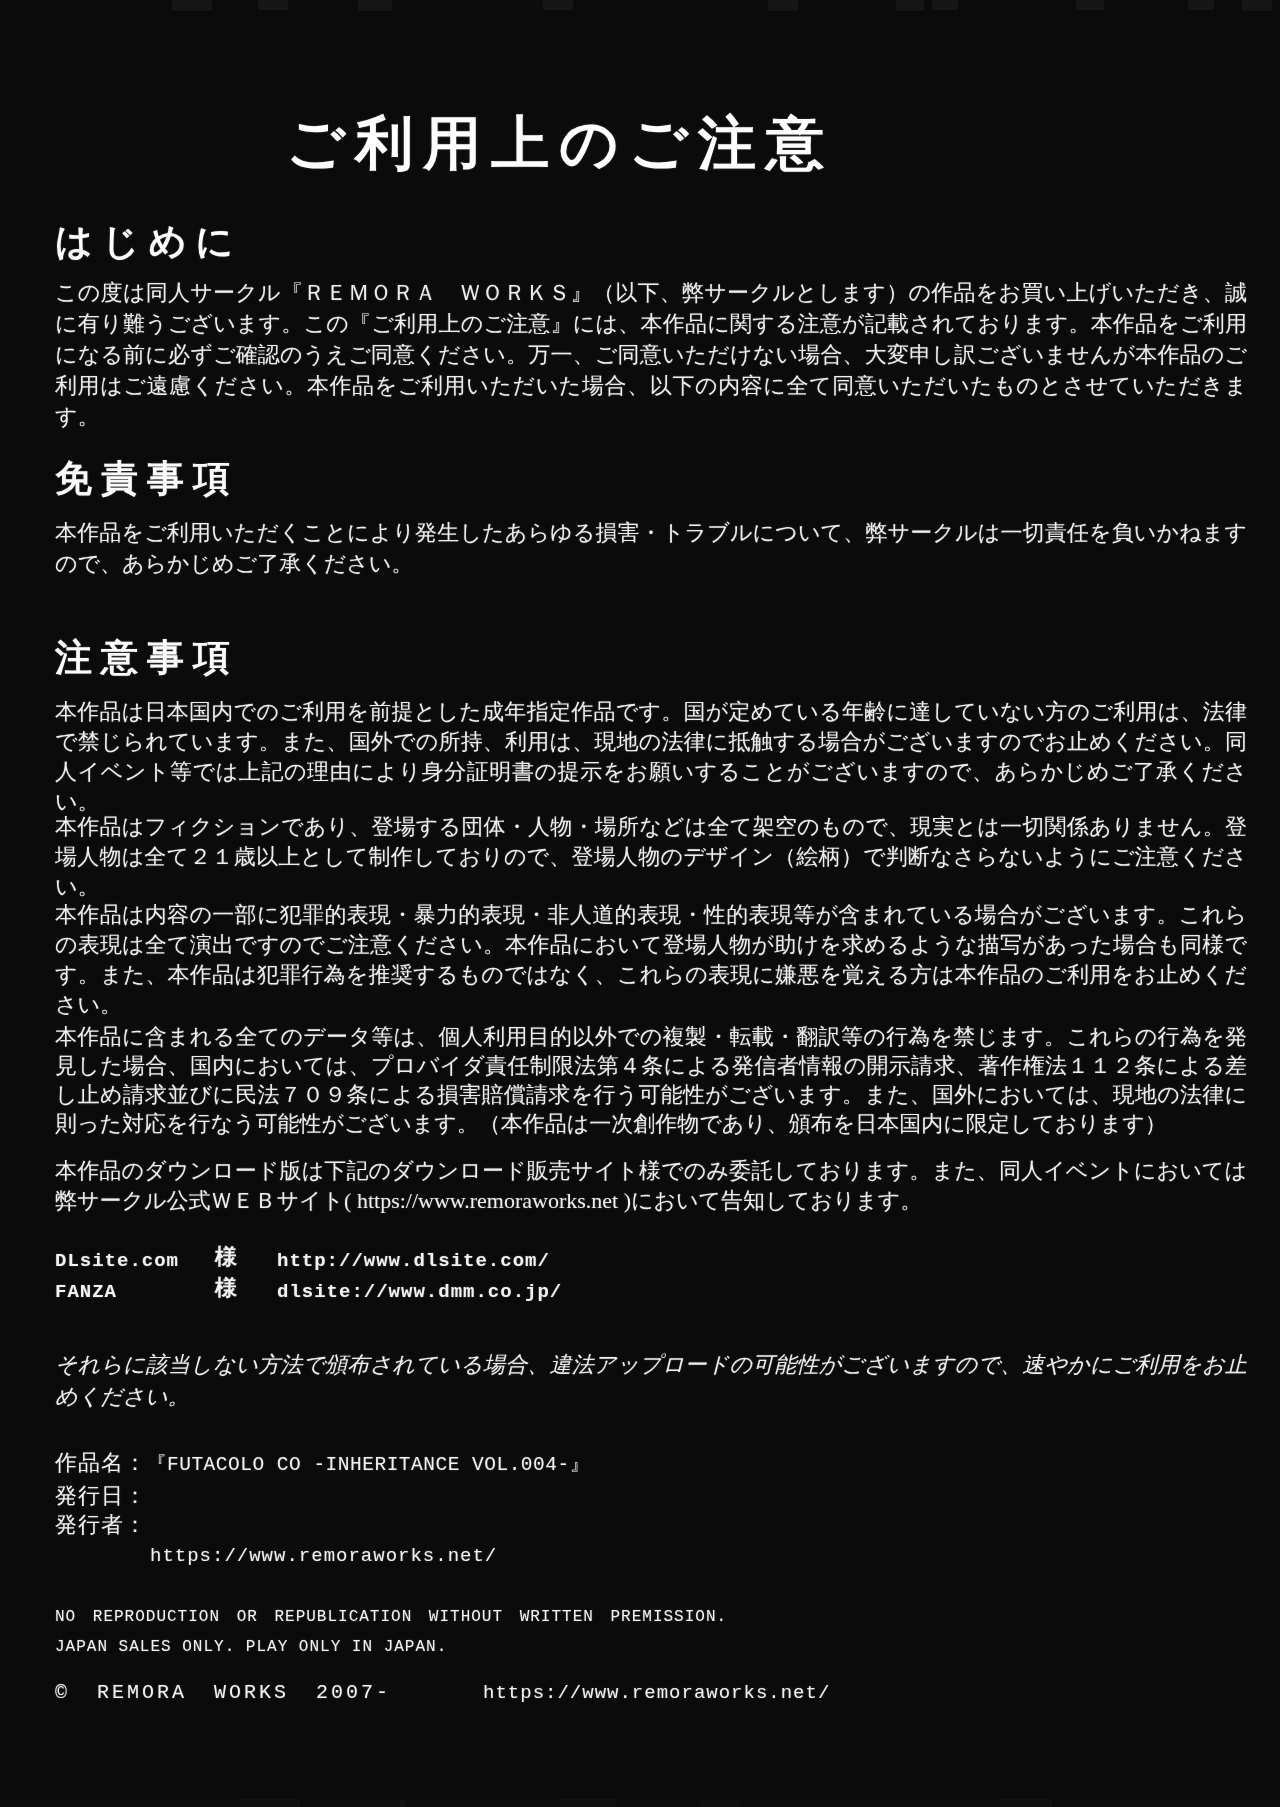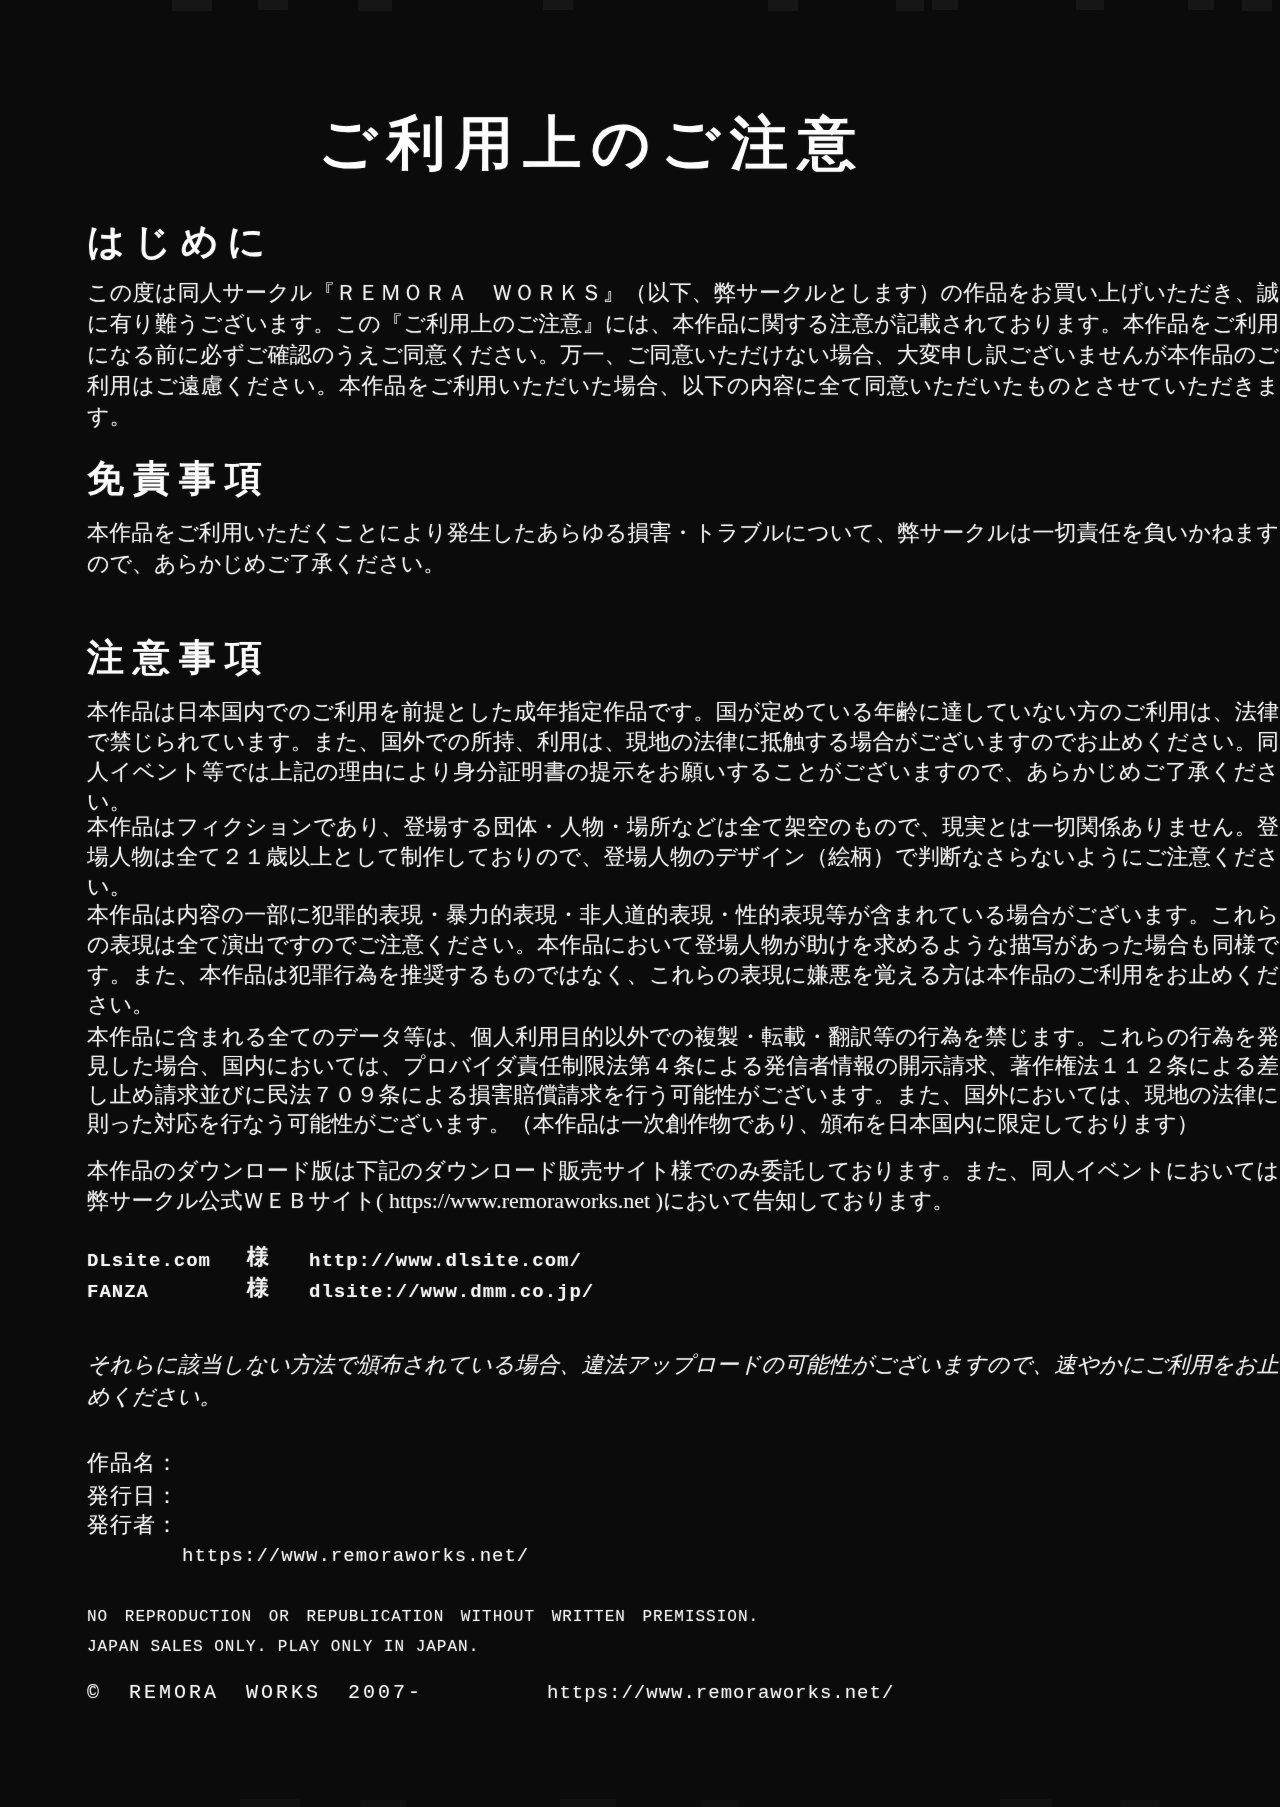--- a/index.html
+++ b/index.html
@@ -4,21 +4,21 @@
 <style>
   html,body{margin:0;padding:0;background:#000;}
   .page{
     position:relative;
     width:1280px;height:1807px;
     background:#0b0b0b;
     overflow:hidden;
     font-family:"Liberation Serif","DejaVu Serif",serif;
     color:#f1f1f1;
   }
-  .abs{position:absolute;left:55px;width:1192px;margin-left:32px;}
+  .abs{position:absolute;left:55px;width:1192px;}
   .glow{text-shadow:0 0 2px rgba(240,240,240,.28);}
   .title{
     top:66px;left:0;width:1120px;
     text-align:center;
     font-size:58px;font-weight:700;
     letter-spacing:10px;
     color:#fdfdfd;
     white-space:nowrap;
   }
   .h{
@@ -40,21 +40,21 @@
   .site-name{font-size:19px;width:160px;letter-spacing:1px;}
   .site-hon{font-size:22px;width:62px;}
   .site-url{font-size:19px;letter-spacing:1px;}
   .info-row{display:flex;align-items:baseline;font-size:22px;letter-spacing:1px;white-space:nowrap;}
   .info-label{flex:0 0 auto;}
   .info-value-mono{font-size:19.5px;letter-spacing:.5px;}
   .info-value{letter-spacing:2px;}
   .pub-url{left:150px;font-size:19px;letter-spacing:1px;}
   .footer-line{font-size:16px;letter-spacing:1px;white-space:nowrap;}
   .ws{word-spacing:6px;}
-  .copy-row{display:flex;align-items:flex-end;gap:32px;}
+  .copy-row{display:flex;align-items:flex-end;}
   .copy-text{font-size:20px;letter-spacing:3px;word-spacing:12px;}
   .copy-url{font-size:19px;letter-spacing:1px;margin-left:92px;}
   .artifact{position:absolute;background:#161616;border-radius:1px;}
   .artifact.b{background:#111111;}
 </style>
 </head>
 <body>
 
 <div class="page">
 
@@ -98,20 +98,21 @@
   <div class="abs site-row glow" style="top:1273px">
     <span class="site-name mono">FANZA</span>
     <span class="site-hon">様</span>
     <span class="site-url mono">dlsite://www.dmm.co.jp/</span>
   </div>
 
   <p class="abs body lh32 glow" style="top:1327px">それらに該当しない方法で頒布されている場合、違法アップロードの可能性がございますので、速やかにご利用をお止めください。</p>
 
   <div class="abs info-row glow" style="top:1448px">
     <span class="info-label">作品名：</span>
+    <span class="info-value-mono mono">『FUTACOLO CO -INHERITANCE VOL.004-』</span>
   </div>
   <div class="abs info-row glow" style="top:1481px">
     <span class="info-label">発行日：</span>
   </div>
   <div class="abs info-row glow" style="top:1510px">
     <span class="info-label">発行者：</span>
   </div>
   <div class="abs mono pub-url glow" style="top:1545px">https://www.remoraworks.net/</div>
 
   <div class="abs mono footer-line ws glow" style="top:1608px">NO REPRODUCTION OR REPUBLICATION WITHOUT WRITTEN PREMISSION.</div>

